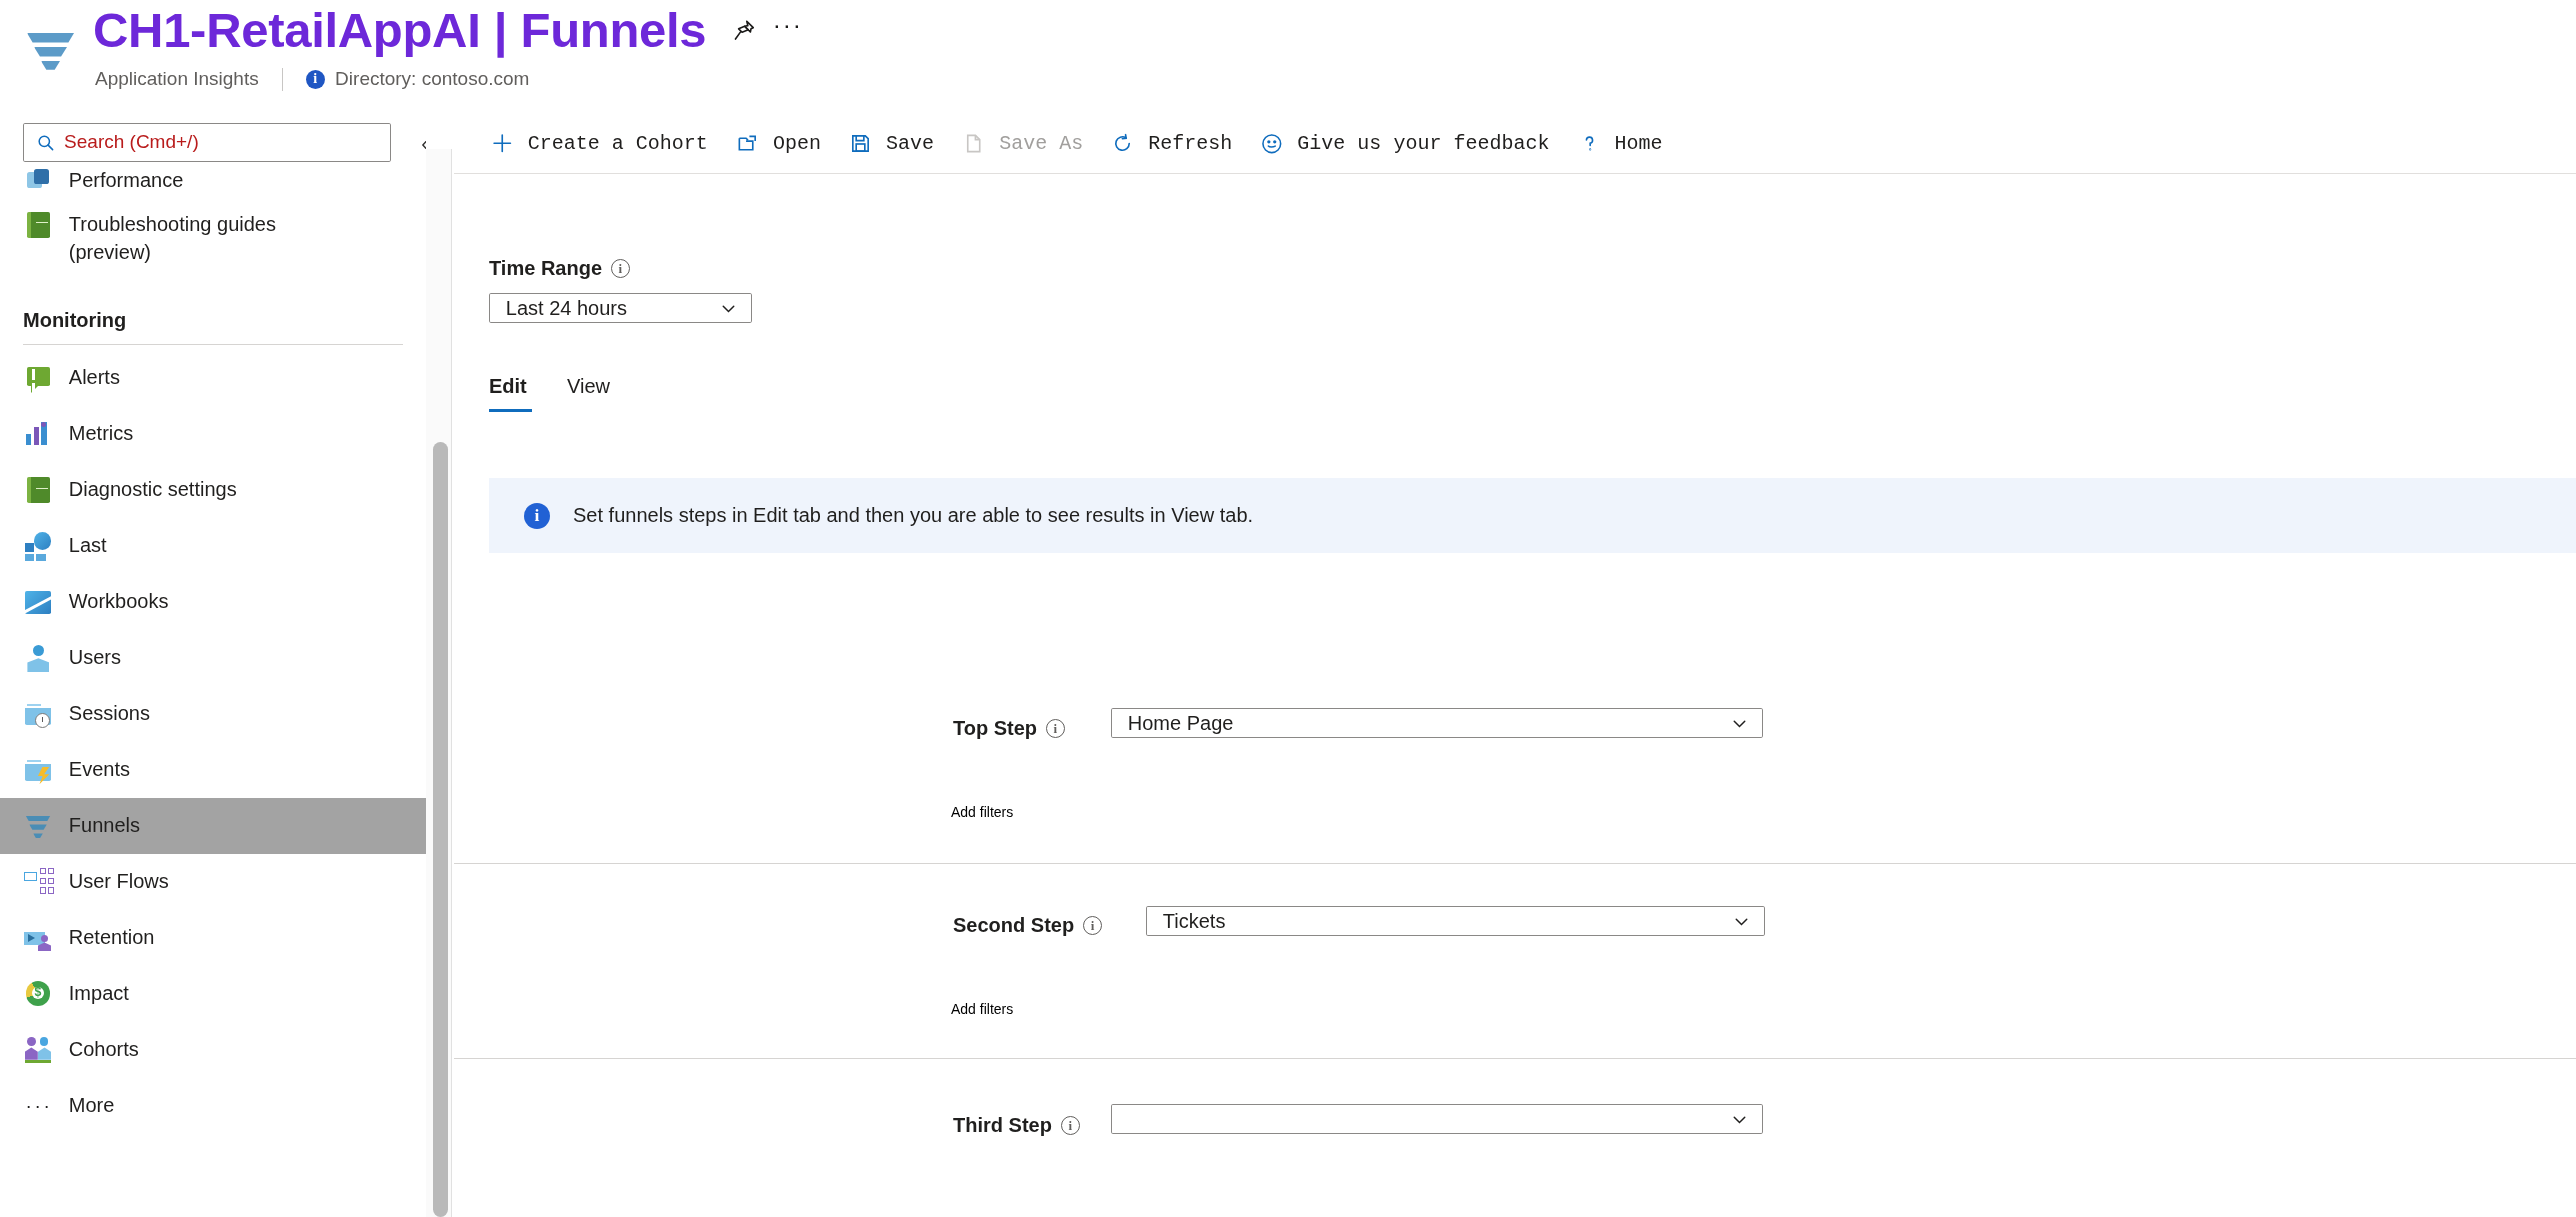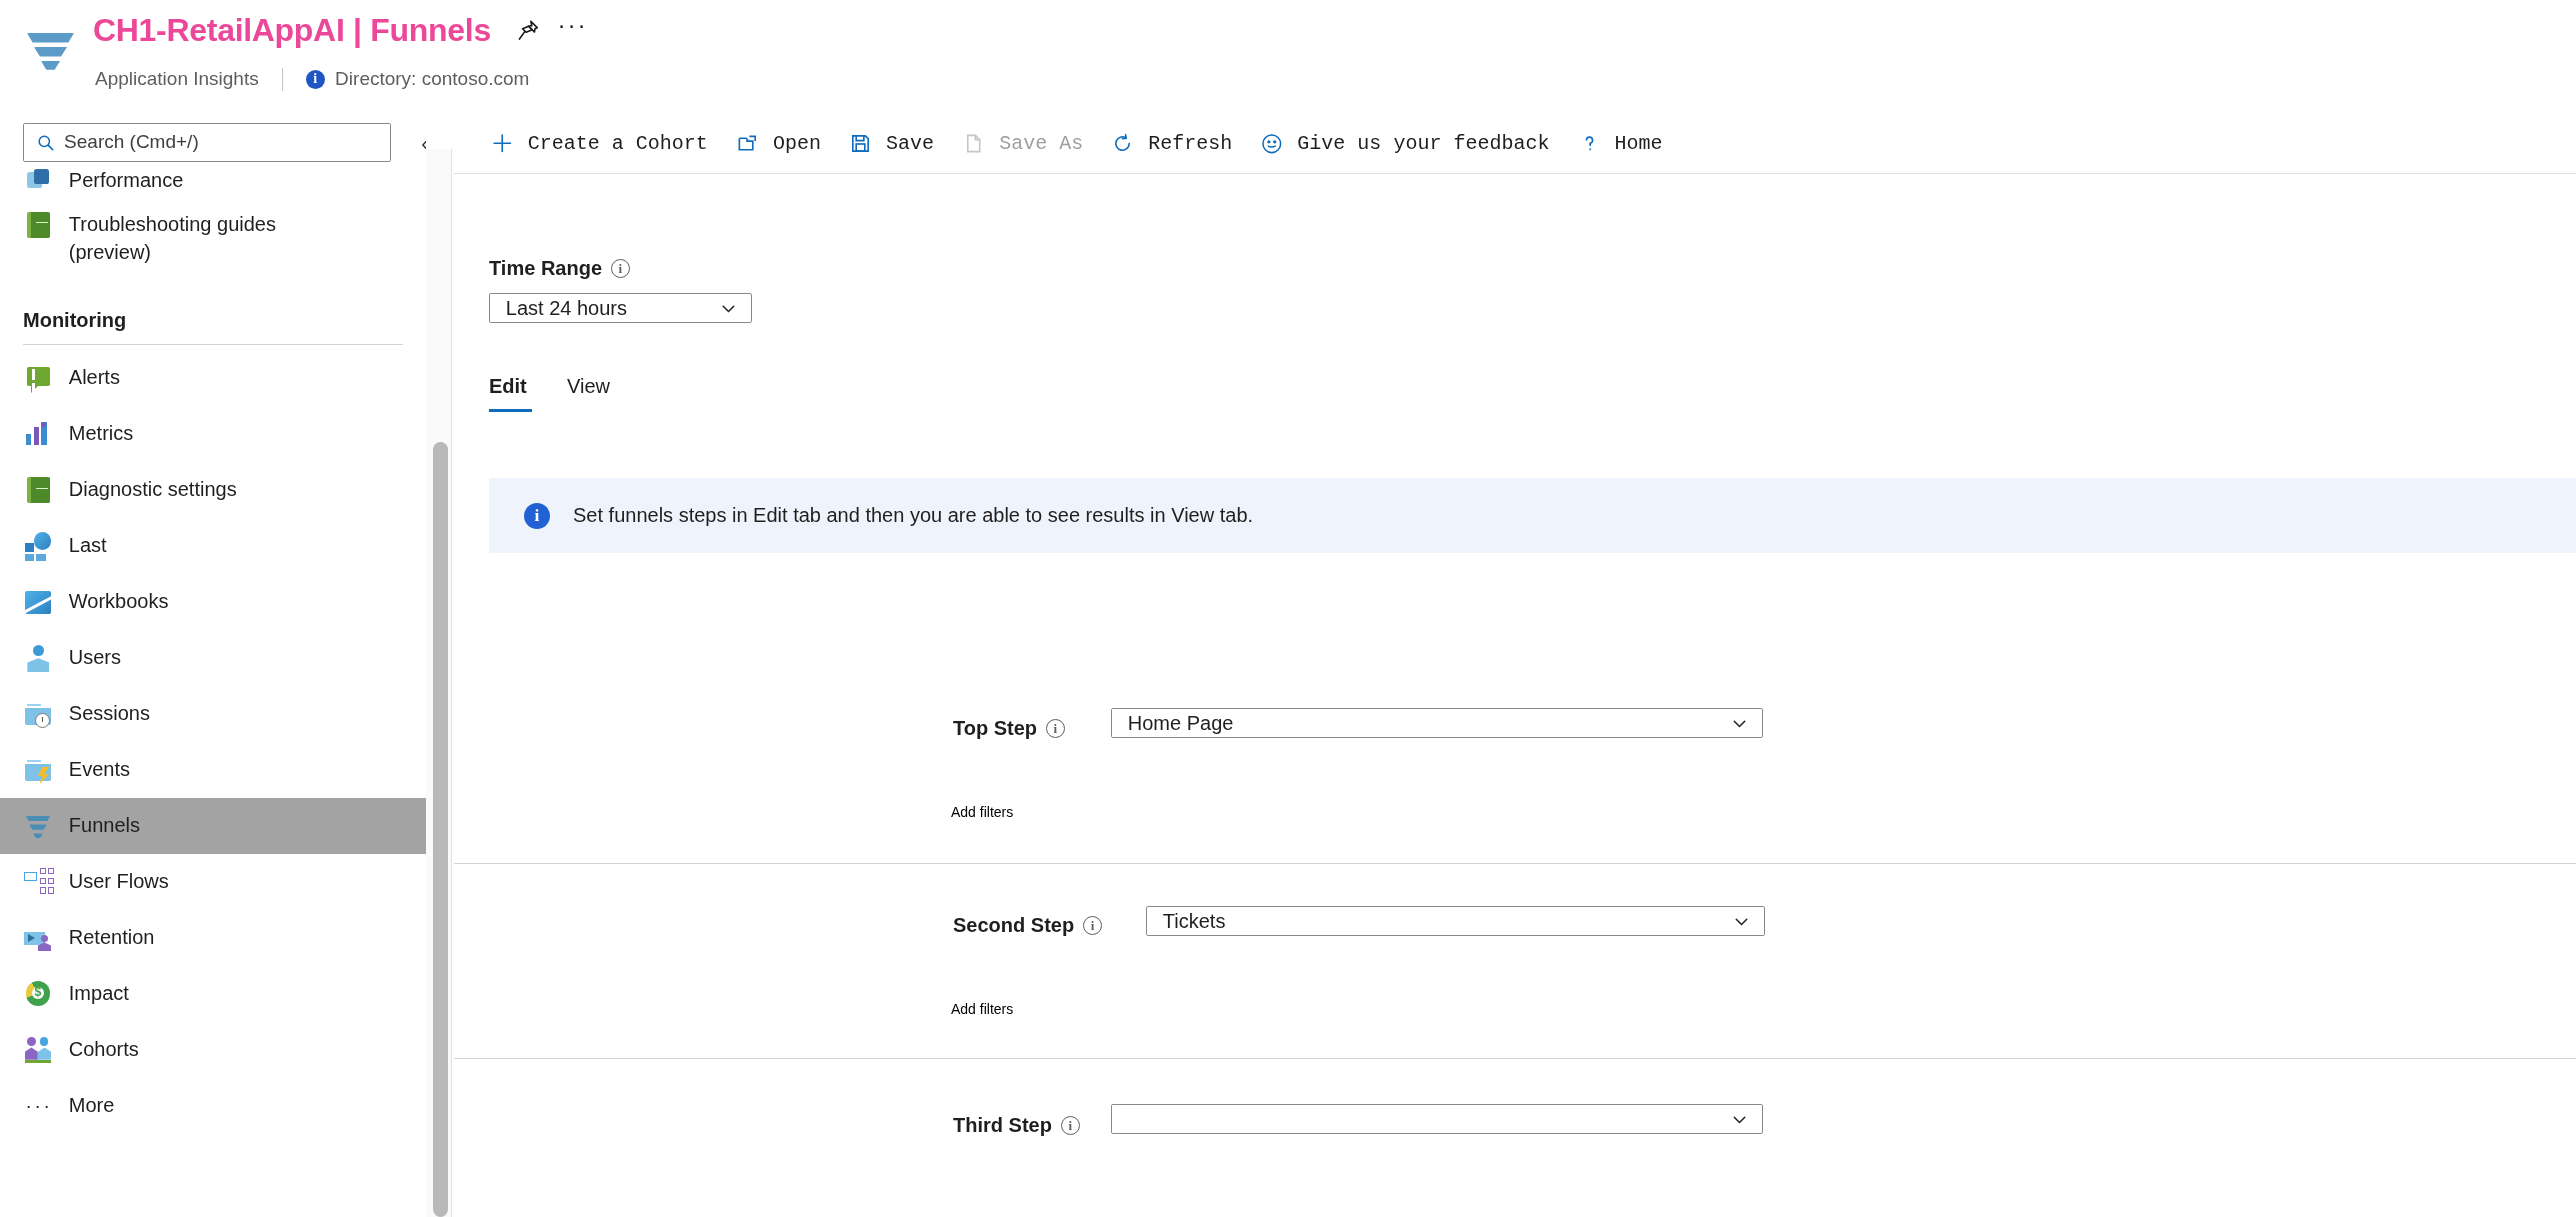--- a/index.html
+++ b/index.html
@@ -29,23 +29,23 @@
     left: 50%;
     transform: translateX(-50%);
     background: #5c9bc8;
   }
   .brand-logo .b1 { top: 7px;  width: 47px; height: 9.6px; clip-path: polygon(0 0,100% 0,88% 100%,12% 100%); }
   .brand-logo .b2 { top: 21px; width: 33px; height: 9.6px; clip-path: polygon(0 0,100% 0,82% 100%,18% 100%); }
   .brand-logo .b3 { top: 35px; width: 19px; height: 8.8px; clip-path: polygon(0 0,100% 0,72% 100%,28% 100%); }
 
   .title-row { position: absolute; left: 93px; top: 7px; display: flex; align-items: center; }
   .page-title {
-    font-size: 32px;
+    font-size: 49px;
     font-weight: 600;
-    color: #ec4899;
+    color: #6d28d9;
     letter-spacing: -0.3px;
     line-height: 46px;
     white-space: nowrap;
   }
   .hdr-icon-btn {
     width: 37px; height: 37px;
     margin-left: 19px;
     display: flex; align-items: center; justify-content: center;
     cursor: pointer;
     color: #1b1a19;
@@ -84,21 +84,21 @@
     left: 23px; top: 8.8px;
     width: 368px; height: 39px;
     border: 0.9px solid #8a8886;
     border-radius: 1.8px;
     background: #fff;
     display: flex; align-items: center;
     padding-left: 12.3px;
     cursor: text;
   }
   .search-glyph { color: #0f6cbd; font-size: 19px; margin-right: 8.8px; display:flex; }
-  .search-placeholder { font-size: 19px; color: #404040; }
+  .search-placeholder { font-size: 19px; color: #b91c1c; }
   .collapse-btn {
     position: absolute;
     left: 412px; top: 17.5px;
     width: 30px; height: 23px;
     font-size: 21px; color: #323130;
     cursor: pointer;
     display: flex; align-items: center; justify-content: center;
   }
 
   .nav-scroll { position: absolute; left: 0; top: 51px; width: 426px; height: 1052px; }

